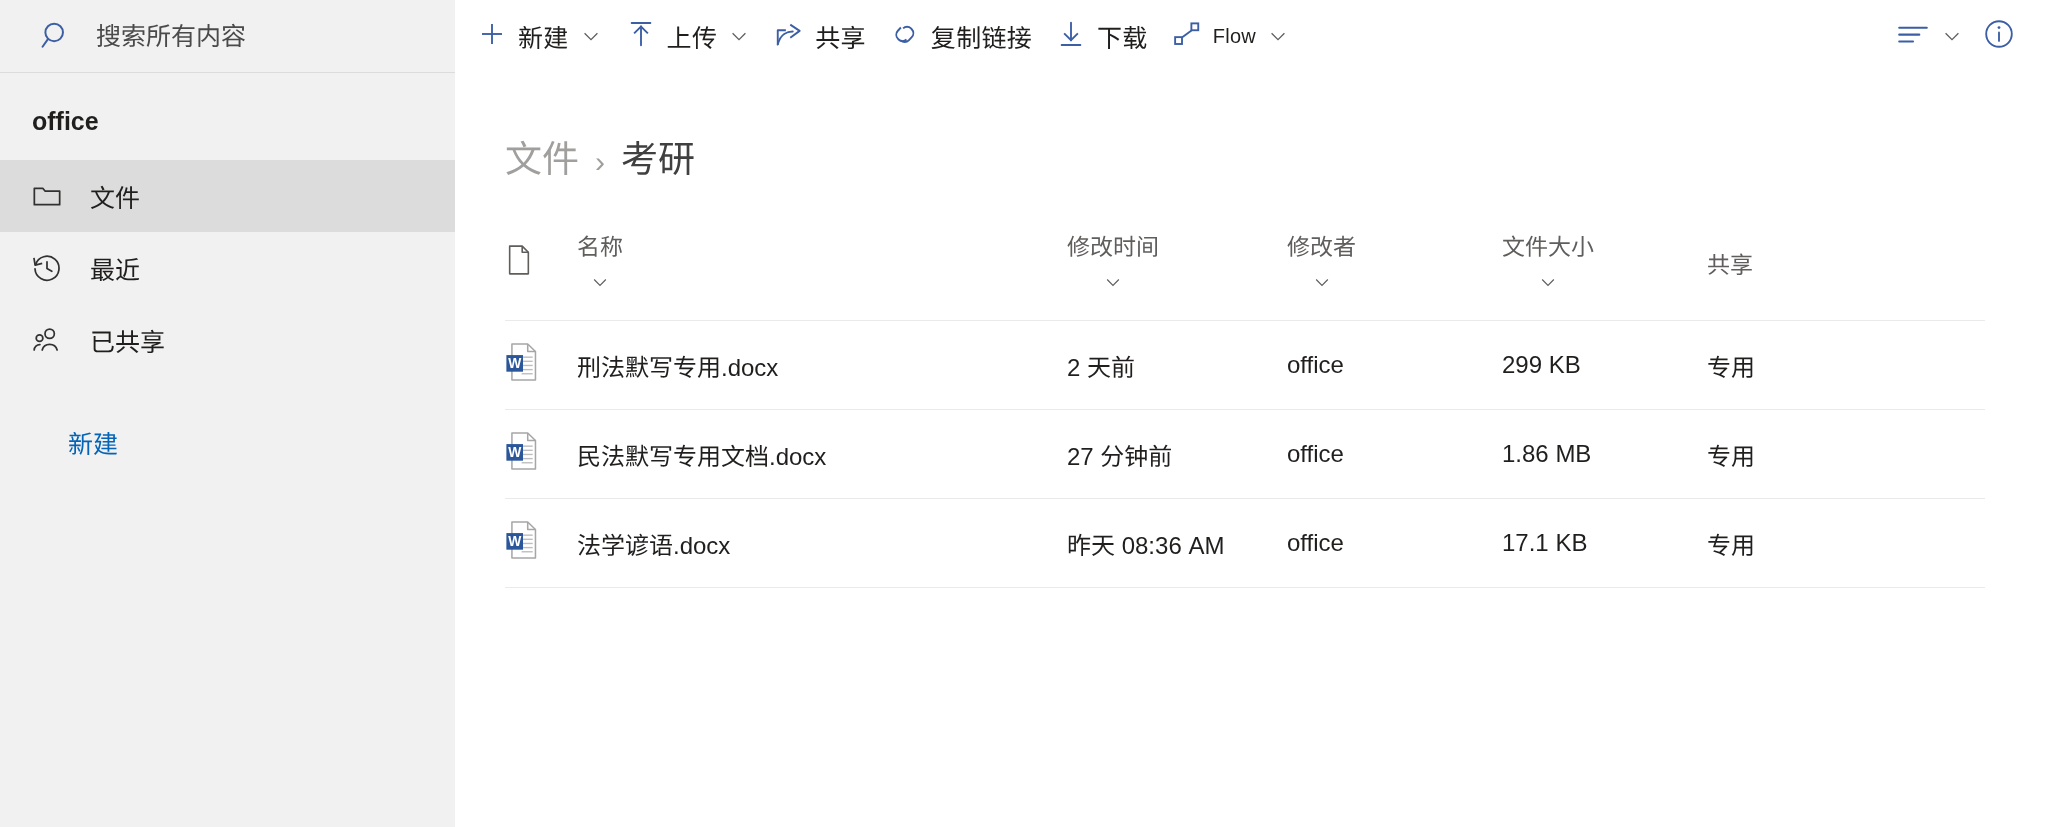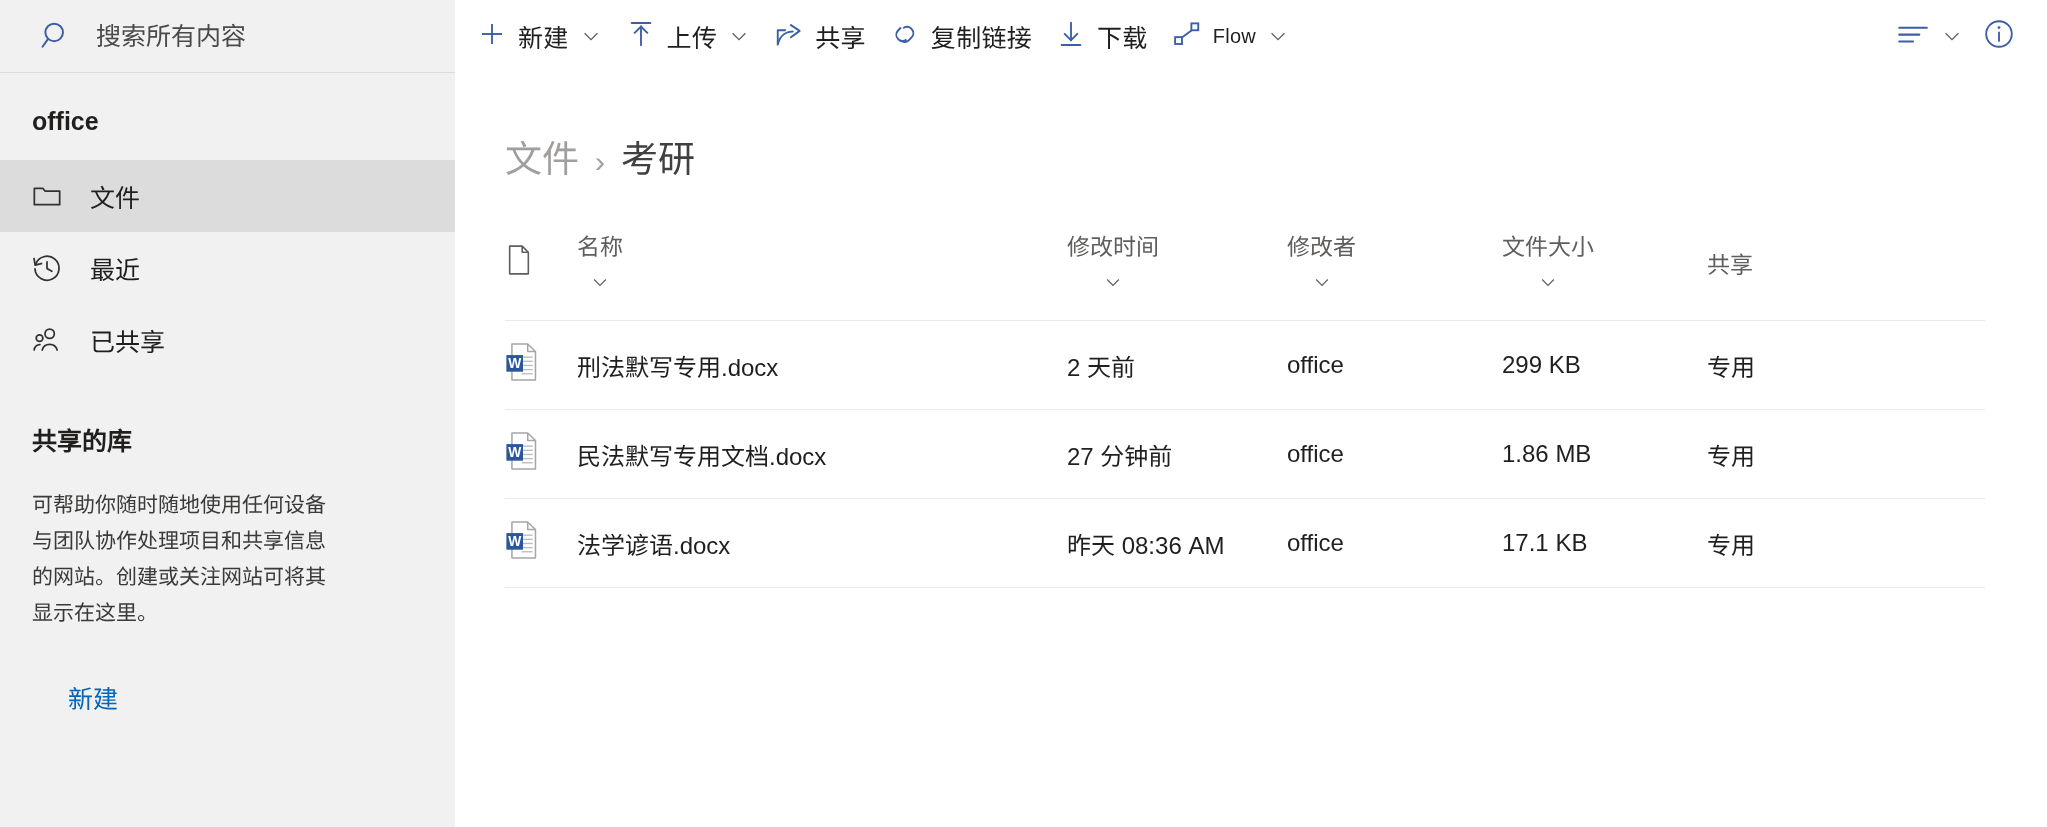--- a/index.html
+++ b/index.html
@@ -346,24 +346,20 @@
             <circle cx="14" cy="7.3" r="3.5"></circle>
             <path d="M8.4 19.5 a5.8 5.8 0 0 1 11.2 0" stroke-linecap="round"></path>
             <circle cx="6.4" cy="10.6" r="2.5"></circle>
             <path d="M2.4 19.5 a4.2 4.2 0 0 1 4.3 -4.1" stroke-linecap="round"></path>
           </svg>
         </span>
         <span class="nav-label">已共享</span>
       </div>
 
 
-      <div class="shared-section">
-        <div class="shared-heading">共享的库</div>
-        <div class="shared-desc">可帮助你随时随地使用任何设备与团队协作处理项目和共享信息的网站。创建或关注网站可将其显示在这里。</div>
-      </div>
 
       <div class="new-link">新建</div>
     </nav>
 
     <main class="main">
 
       <div class="breadcrumb">
         <span class="crumb-root">文件</span>
         <span class="crumb-sep">›</span>
         <span class="crumb-current">考研</span>

